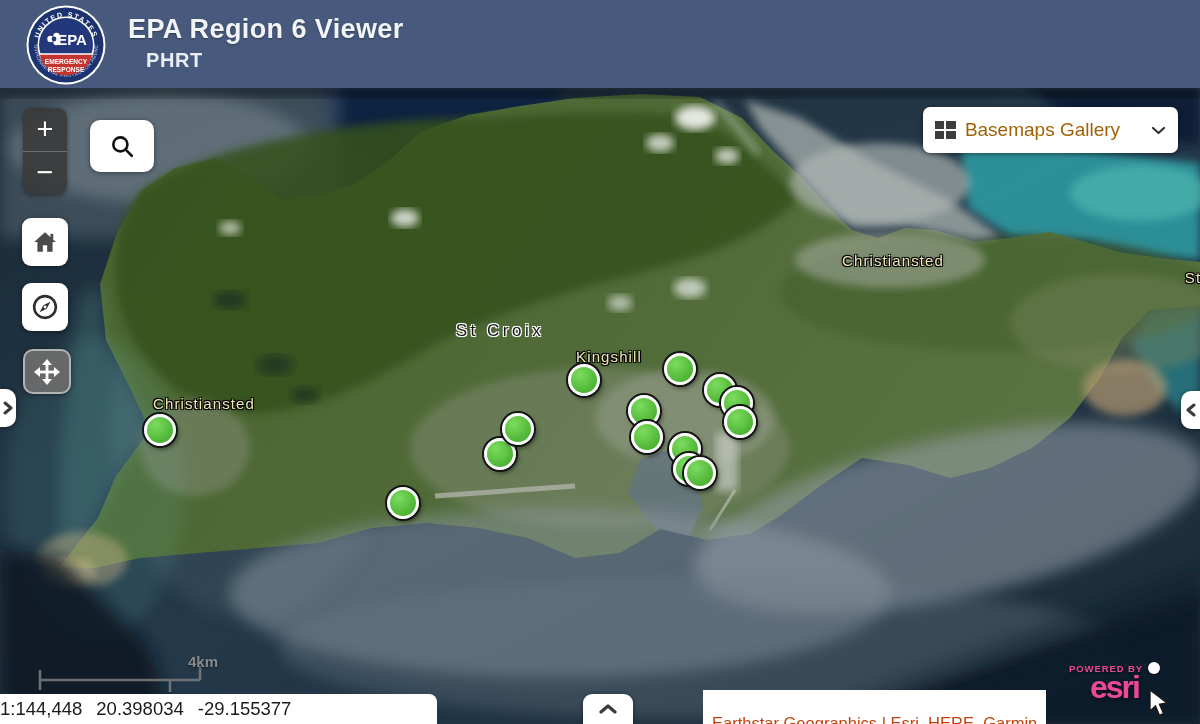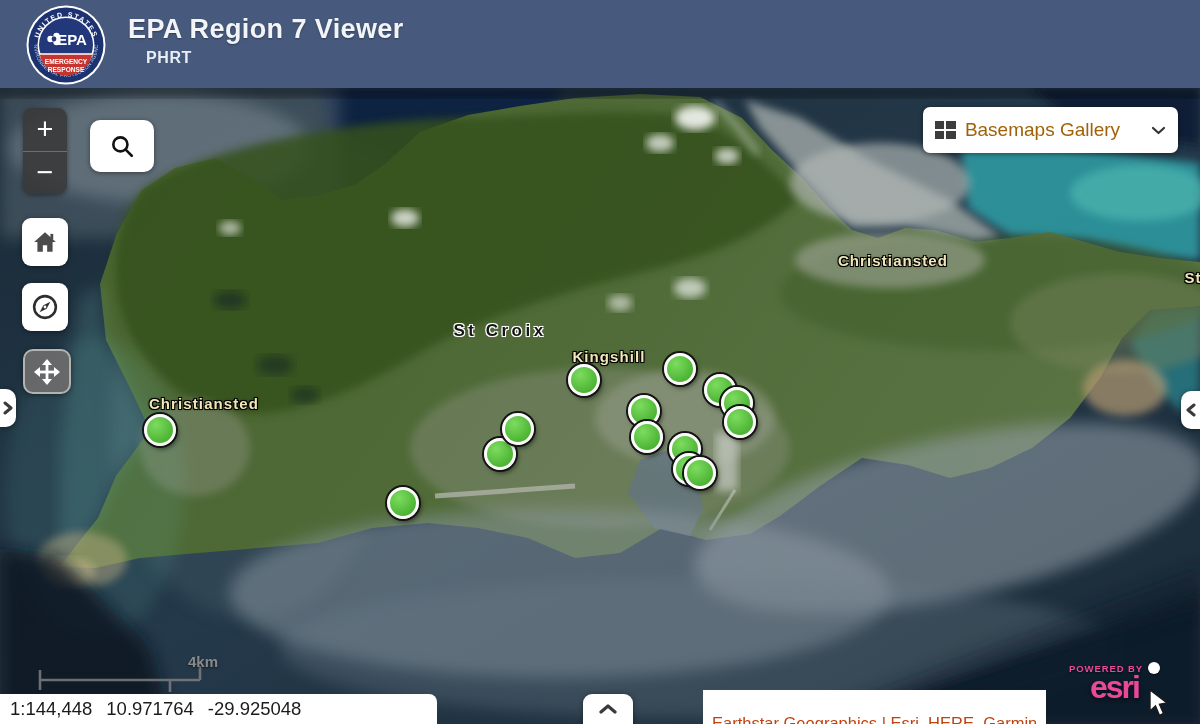--- a/index.html
+++ b/index.html
@@ -2,26 +2,26 @@
 <html><head>
 <meta charset="utf-8">
 <style>
   html,body{margin:0;padding:0;background:#222;}
   .app{position:relative;width:1200px;height:724px;overflow:hidden;font-family:"Liberation Sans",sans-serif;background:#1c2e3b;}
   
   .header{position:absolute;left:0;top:0;width:1200px;height:88px;background:#475a7d;z-index:30;}
   .seal{position:absolute;left:26px;top:5px;width:80px;height:80px;}
   .titles{position:absolute;left:128px;top:14px;color:#f2f4f8;}
   .title{font-size:27px;font-weight:bold;letter-spacing:.4px;margin:0;text-shadow:0 1px 2px rgba(0,0,0,.35);}
-  .subtitle{font-size:16px;font-weight:bold;margin:4px 0 0 18px;letter-spacing:.6px;color:#e9edf4;}
+  .subtitle{font-size:20px;font-weight:bold;margin:4px 0 0 18px;letter-spacing:.6px;color:#e9edf4;}
   
   .map-svg{position:absolute;left:0;top:88px;width:1200px;height:636px;z-index:0;}
   .overlay-layer{position:absolute;left:0;top:0;width:1200px;height:724px;z-index:5;pointer-events:none;}
   
-  .place{position:absolute;transform:translate(-50%,-50%);font-weight:bold;white-space:nowrap;pointer-events:none;}
+  .place{position:absolute;transform:translate(-50%,-50%);font-weight:normal;white-space:nowrap;pointer-events:none;}
   .place.cream{color:#f1e7b8;font-size:15px;letter-spacing:1.1px;
     text-shadow:-1px -1px 0 #000,1px -1px 0 #000,-1px 1px 0 #000,1px 1px 0 #000,0 0 3px #000;}
   .place.dark{color:#161616;font-size:17px;letter-spacing:3.5px;
     text-shadow:-1px -1px 0 #fff,1px -1px 0 #fff,-1px 1px 0 #fff,1px 1px 0 #fff,0 0 2px #fff;}
   
   .marker{position:absolute;width:26px;height:26px;border-radius:50%;
     background:radial-gradient(circle at 35% 30%,#7cdc5f,#4db434 72%);
     border:3px solid #fcfcfc;
     box-shadow:0 0 0 2px #141414,2px 3px 5px rgba(0,0,0,.55);
     transform:translate(-50%,-50%);pointer-events:auto;cursor:pointer;}
@@ -44,21 +44,21 @@
   .basemaps{left:923px;top:107px;width:255px;height:46px;border-radius:7px;background:#fff;border:none;cursor:pointer;
     display:flex;align-items:center;justify-content:center;gap:9px;font-family:"Liberation Sans",sans-serif;}
   .basemaps .lbl{font-size:19px;color:#a16207;}
   .basemaps .chev{margin-left:22px;}
   .gridicon{display:grid;grid-template-columns:9px 10px;grid-template-rows:8px 8px;gap:2px;}
   .gridicon span{background:#3d3d3d;}
   
   .scalebar{position:absolute;left:38px;top:653px;z-index:10;pointer-events:none;text-decoration:underline;}
   .scalebar .km{position:absolute;left:150px;top:0;font-size:15px;font-weight:bold;color:#8a8a8a;text-shadow:0 1px 2px rgba(0,0,0,.6);}
   .coordbar{position:absolute;left:0;top:694px;width:437px;height:30px;background:#fff;border-radius:0 8px 0 0;z-index:25;
-    display:flex;align-items:center;padding-left:10px;box-sizing:border-box;font-size:18.5px;color:#1b1b1b;}
+    display:flex;align-items:center;box-sizing:border-box;font-size:18.5px;color:#1b1b1b;}
   .coordbar span{margin-right:14px;}
   .attribution{position:absolute;left:703px;top:690px;height:32px;background:#fff;z-index:25;display:flex;align-items:center;
     padding:17px 9px;font-size:16.5px;color:#c2410c;white-space:nowrap;}
   .esri{position:absolute;left:1069px;top:662px;z-index:25;color:#ec4899;text-align:center;}
   .powered{display:flex;align-items:center;gap:5px;}
   .powered .pb{font-size:9.5px;font-weight:bold;letter-spacing:.9px;text-shadow:0 1px 2px rgba(0,0,0,.6);}
   .powered .dot{width:12px;height:12px;border-radius:50%;background:#fff;box-shadow:0 1px 2px rgba(0,0,0,.5);}
   .wordmark{font-size:32px;font-weight:800;letter-spacing:-2px;line-height:.8;margin-top:1px;text-shadow:0 2px 4px rgba(0,0,0,.55);}
   .cursor-icon{position:absolute;left:79px;top:27px;}
 </style>
@@ -177,21 +177,21 @@
         <circle cx="24.5" cy="34" r="3.2"></circle>
           <circle cx="30.5" cy="31" r="3.2"></circle>
           <circle cx="30.5" cy="37" r="3.2"></circle>
         <circle cx="28" cy="34" r="2.4" fill="#22387a"></circle>
       </g>
       <text x="46" y="40" text-anchor="middle" font-size="15" font-weight="bold" fill="#fff" font-family="Liberation Sans,sans-serif">EPA</text>
       <text x="40" y="59" text-anchor="middle" font-size="6.6" font-weight="bold" fill="#fff" font-family="Liberation Sans,sans-serif">EMERGENCY</text>
       <text x="40" y="66.5" text-anchor="middle" font-size="6.6" font-weight="bold" fill="#fff" font-family="Liberation Sans,sans-serif">RESPONSE</text>
     </svg>
     <div class="titles">
-      <h1 class="title">EPA Region 7 Viewer</h1>
+      <h1 class="title">EPA Region 6 Viewer</h1>
       <div class="subtitle">PHRT</div>
     </div>
   </div>
 
   <div class="overlay-layer" id="markers-layer">
       <div class="place dark" style="left: 500px; top: 331px;">St Croix</div>
       <div class="place cream" style="left: 609px; top: 356px;">Kingshill</div>
       <div class="place cream" style="left: 893px; top: 260px;">Christiansted</div>
       <div class="place cream" style="left: 204px; top: 403px;">Christiansted</div>
       <div class="place cream" style="left: 1193px; top: 277px;">St</div>
@@ -287,22 +287,22 @@
         <line x1="2" y1="17" x2="2" y2="37"></line>
         <line x1="2" y1="27" x2="162" y2="27"></line>
         <line x1="132" y1="27" x2="132" y2="39"></line>
         <line x1="162" y1="13" x2="162" y2="27"></line>
       </g>
     </svg>
   </div>
 
   <div class="coordbar">
     <span>1:144,448</span>
-    <span>10.971764</span>
-    <span>-29.925048</span>
+    <span>20.398034</span>
+    <span>-29.155377</span>
   </div>
 
   <div class="attribution">Earthstar Geographics | Esri, HERE, Garmin</div>
 
   <div class="esri">
     <div class="powered">
       <span class="pb">POWERED BY</span>
       <span class="dot"></span>
     </div>
     <div class="wordmark">esri</div>

